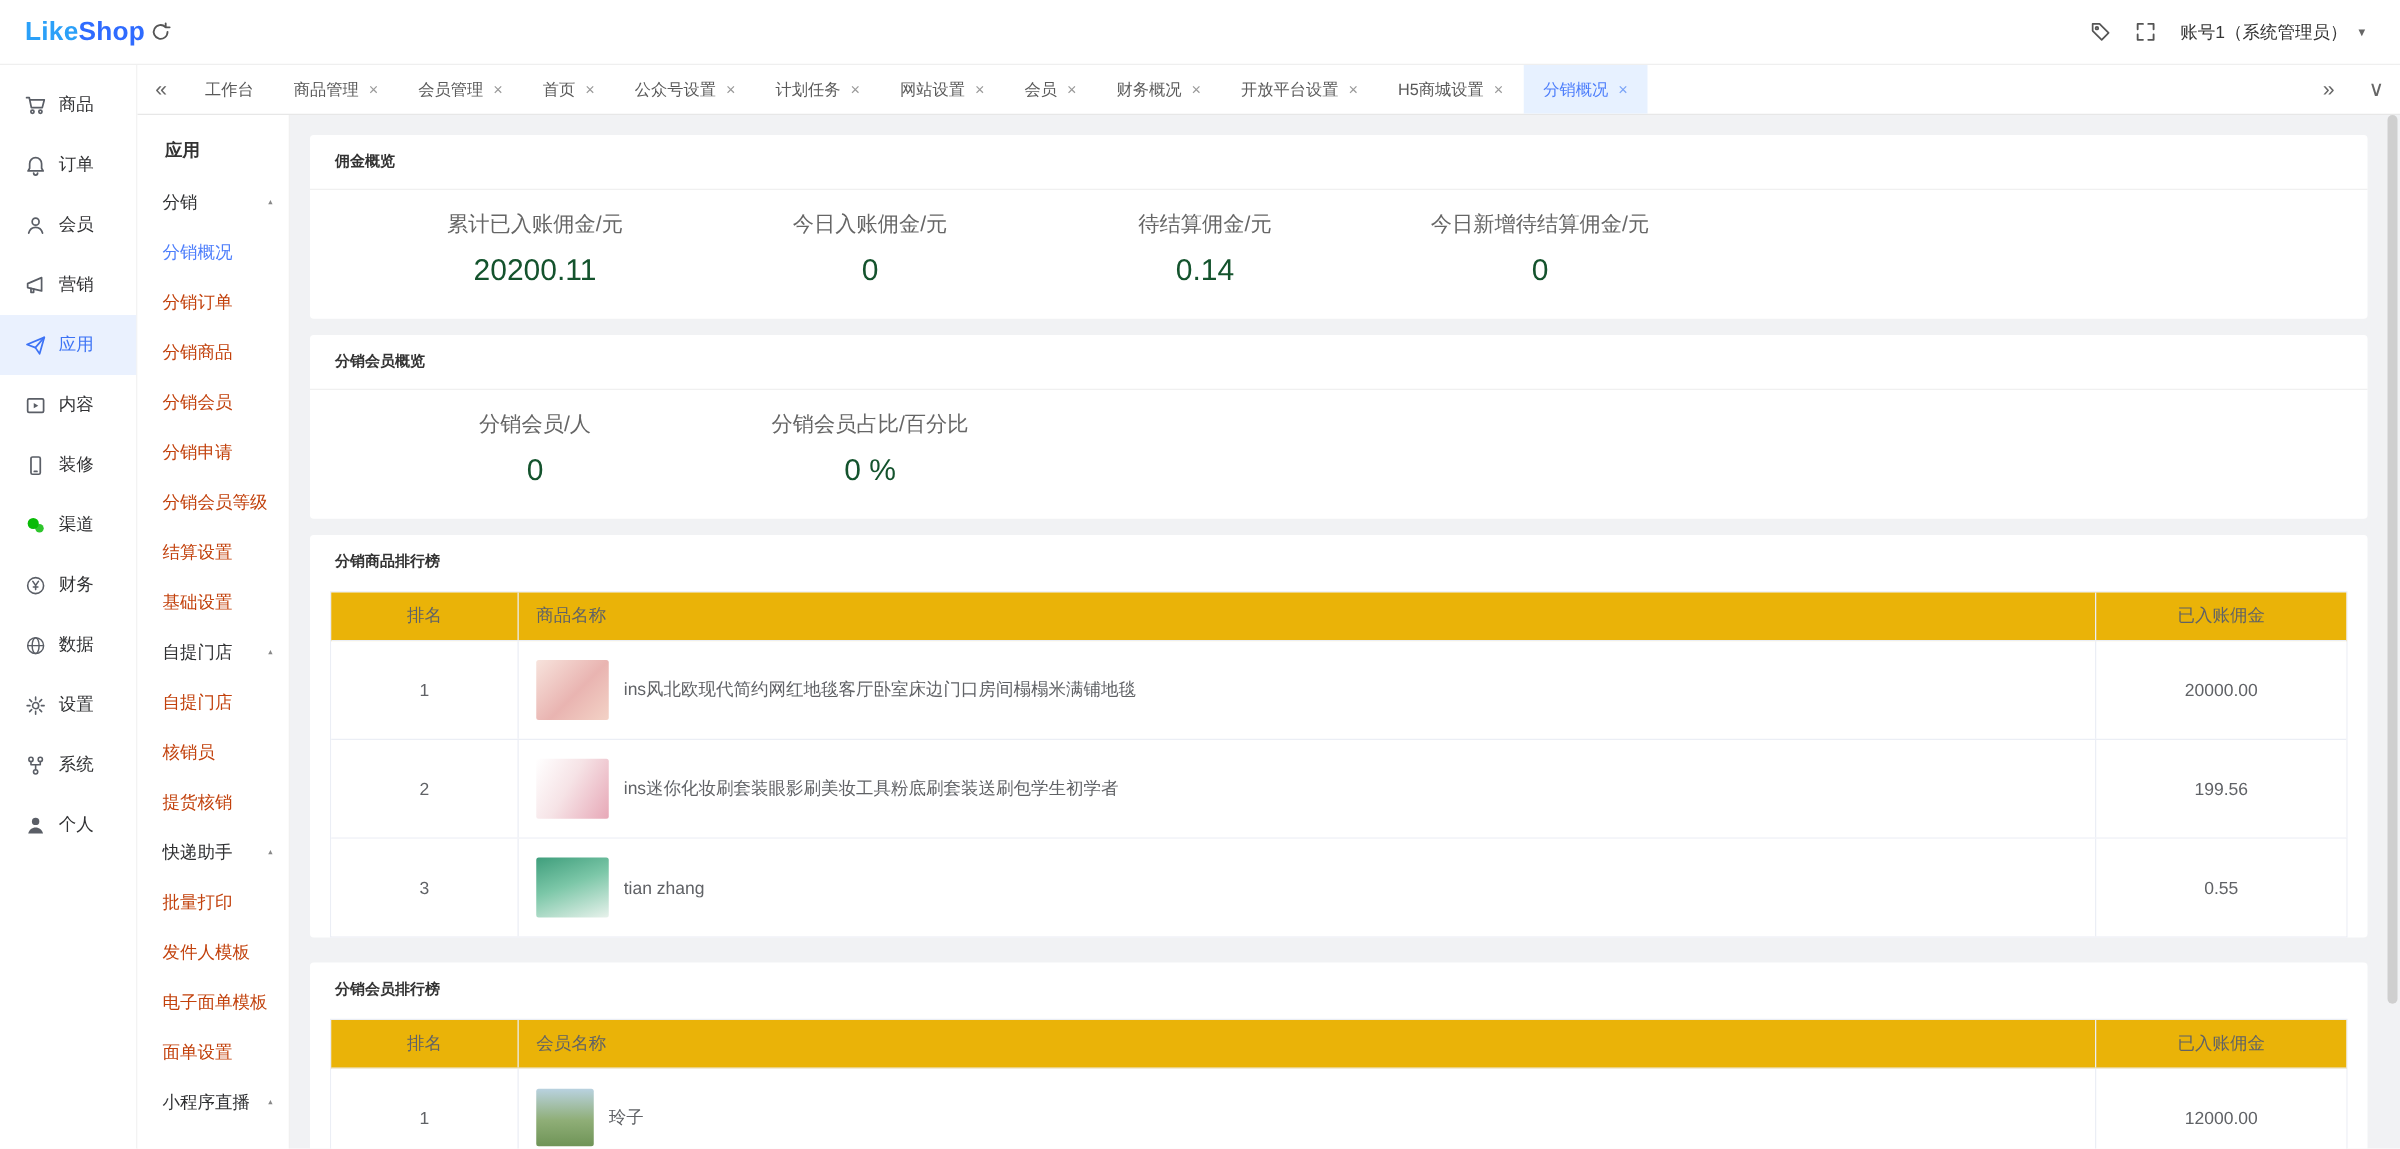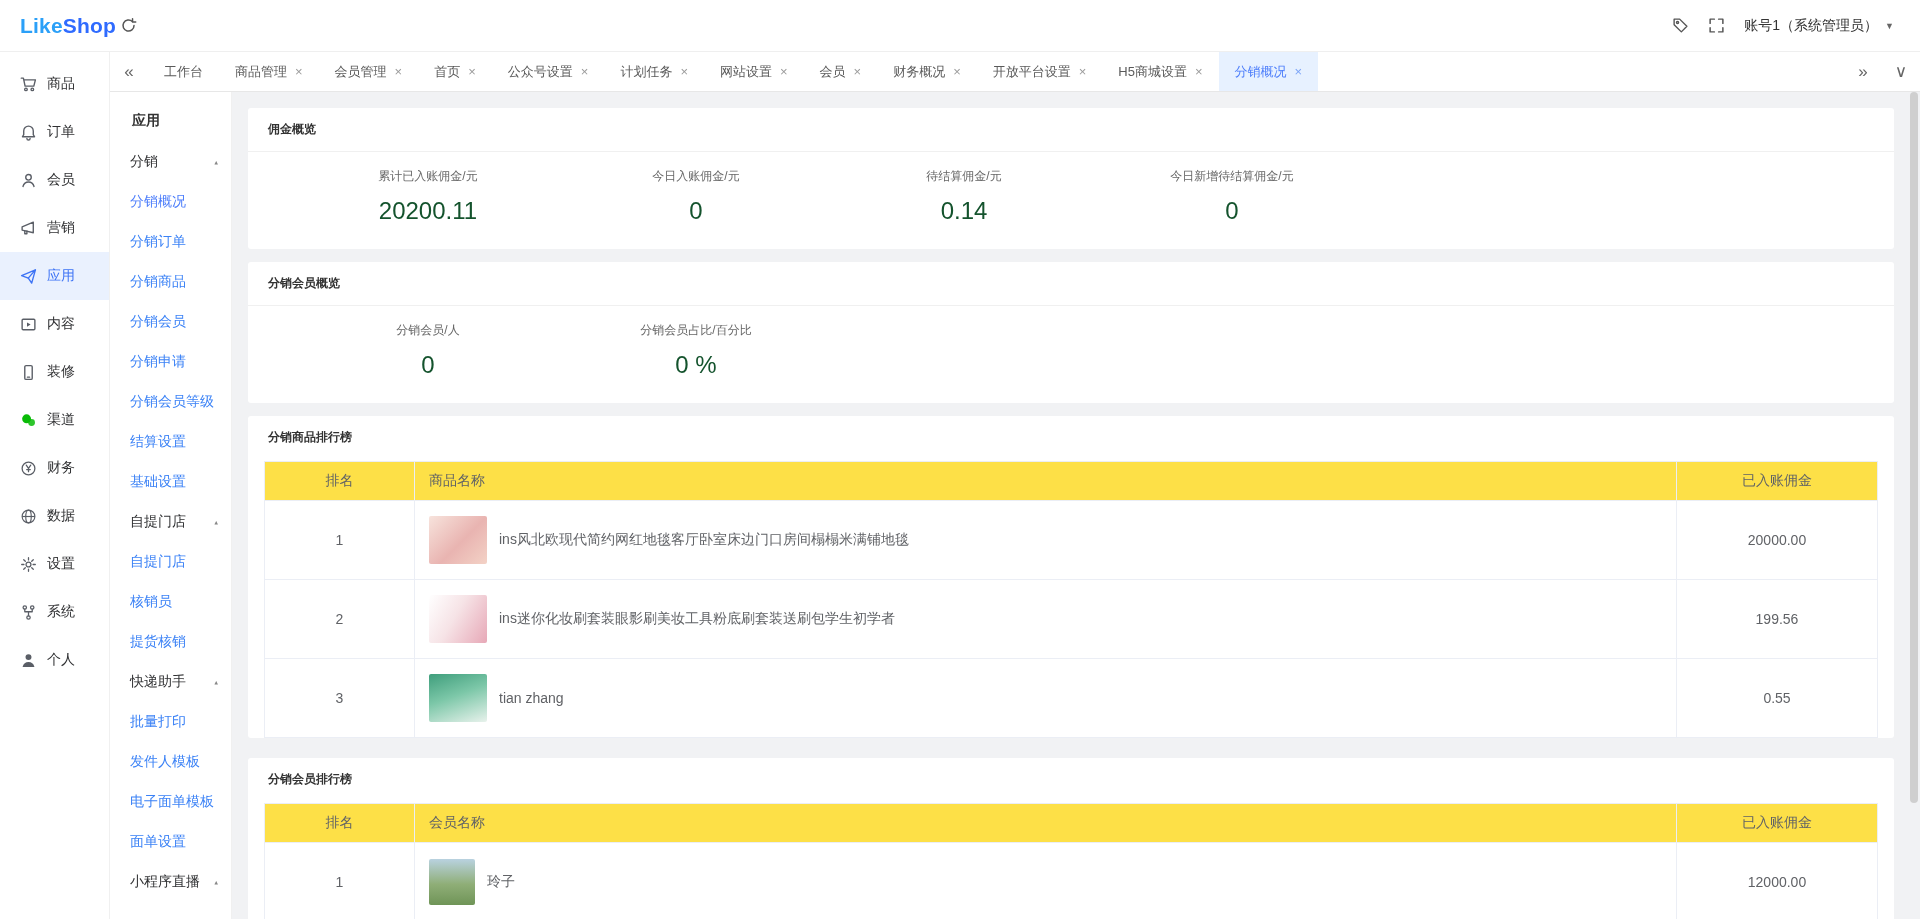--- a/index.html
+++ b/index.html
@@ -47,39 +47,39 @@
 
   
   .content-row { flex:1; display:flex; min-height:0; position:relative; }
 
   
   .submenu { width:122px; flex:0 0 122px; background:#fff; border-right:1px solid #f0f0f0; padding-top:12px; overflow:hidden; }
   .submenu-title { font-size:14px; font-weight:bold; color:#333; padding:8px 0 12px 22px; }
   .submenu-group { height:40px; display:flex; align-items:center; padding:0 12px 0 20px; color:#303133; font-size:14px; cursor:pointer;font-family:Liberation Mono, monospace; }
   .submenu-group .grp-label { flex:1; }
   .submenu-group .group-arrow { font-size:9px; color:#888; }
-  .submenu-item { height:40px; display:flex; align-items:center; padding-left:20px; font-size:14px; color:#3b82f6; cursor:pointer; }
+  .submenu-item { height:40px; display:flex; align-items:center; padding-left:20px; font-size:14px; color:#c2410c; cursor:pointer; }
   .submenu-item.active { color:#4d7efb; }
 
   
   .main { flex:1; background:#f1f2f4; padding:16px 26px 0 16px; overflow:hidden; min-width:0; }
   .card { background:#fff; border-radius:3px; margin-bottom:13px; }
   .card-title { font-size:12px; font-weight:bold; color:#333; padding:13px 20px; }
   .card-title.bordered { border-bottom:1px solid #f0f0f0; }
 
   .stats-row { display:flex; padding:16px 0 24px 46px; }
   .stat { width:268px; text-align:center; }
-  .stat-label { font-size:12px; color:#666; }
+  .stat-label { font-size:17px; color:#666; }
   .stat-value { font-size:24px; color:#14532d; margin-top:12px; }
 
   
   .rank-table { margin:2px 16px 20px 16px; border:1px solid #ebeef5; }
   .trow { display:flex; border-bottom:1px solid #ebeef5; background:#fff; }
   .trow:last-child { border-bottom:none; }
-  .trow.thead { background:#fde047;align-items:flex-end; }
+  .trow.thead { background:#eab308;align-items:flex-end; }
   .cell { display:flex; align-items:center; font-size:14px; color:#606266; border-right:1px solid #ebeef5; }
   .cell:last-child { border-right:none; }
   .cell.rank { width:150px; flex:0 0 150px; justify-content:center; }
   .cell.name { flex:1; padding:10px 14px; gap:12px; min-width:0; }
   .cell.commission { width:200px; flex:0 0 200px; justify-content:center; }
   .trow.thead .cell { height:38px; padding-top:0; padding-bottom:0; }
   .trow.body-row-h .cell { min-height:78px; }
   .thumb { width:58px; height:48px; flex:0 0 58px; border-radius:2px; }
   .thumb-carpet { background:linear-gradient(135deg,#f7e3dc 0%,#e9b4b1 55%,#f3d2c6 100%); }
   .thumb-brush { background:linear-gradient(120deg,#ffffff 0%,#f6e3e6 45%,#e7a8b7 100%); }

